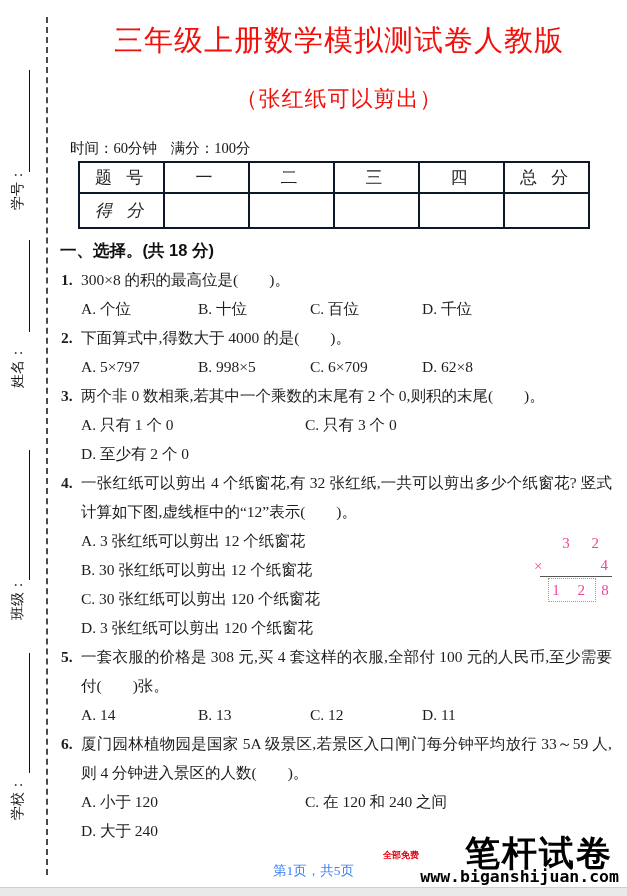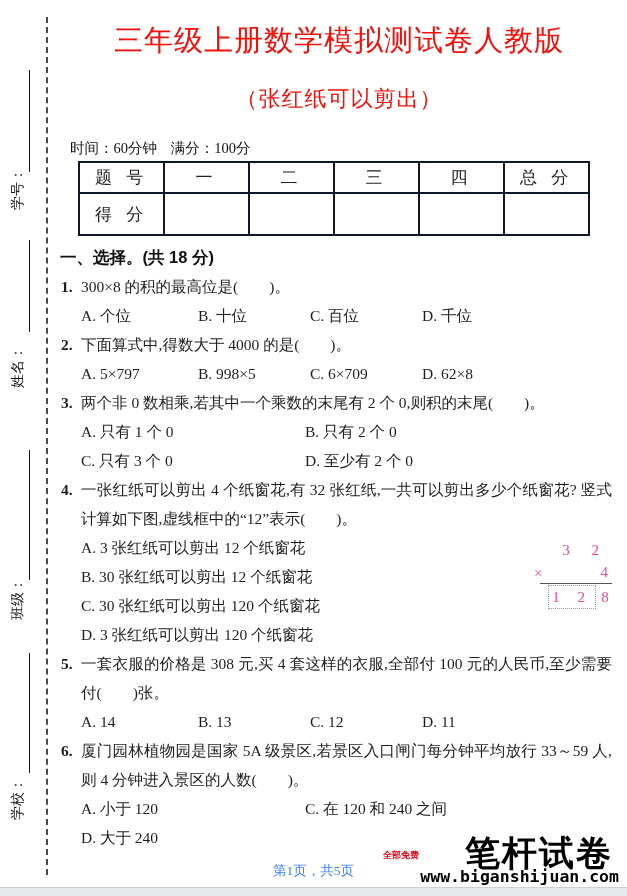--- a/index.html
+++ b/index.html
@@ -43,21 +43,21 @@
   .meta-line .meta-part { margin-left:10px; }
 
   table.score-table {
     border-collapse:collapse; margin:3px auto 0 18px; width:512px;
     table-layout:fixed;
   }
   table.score-table td {
     border:2px solid #0f172a; text-align:center; font-size:17px;
     height:31px; letter-spacing:5px; color:#222;
   }
-  table.score-table tr.score-row td { height:42px; }
+  table.score-table tr.score-row td { height:35px;font-style:italic; }
 
   .section-heading {
     margin-top:7px; font-family:"Liberation Sans","DejaVu Sans",sans-serif;
     font-weight:bold; font-size:16.5px; color:#101010; line-height:29px;
   }
 
   .question { display:flex; line-height:29px; font-size:15.5px; }
   .q-num { flex:none; width:21px; font-weight:bold; padding-left:1px; }
   .q-body { flex:1; position:relative; padding-right:6px; }
   .q-stem { text-align:justify; }
@@ -186,21 +186,20 @@
         </div>
       </div>
     </div>
 
     <div class="question">
       <span class="q-num">3.</span>
       <div class="q-body">
         <div class="q-stem">两个非 0 数相乘,若其中一个乘数的末尾有 2 个 0,则积的末尾(　　)。</div>
         <div class="q-options grid2">
           <span class="opt">A. 只有 1 个 0</span>
-          <span class="opt">B. 只有 2 个 0</span>
           <span class="opt">C. 只有 3 个 0</span>
           <span class="opt">D. 至少有 2 个 0</span>
         </div>
       </div>
     </div>
 
     <div class="question">
       <span class="q-num">4.</span>
       <div class="q-body">
         <div class="q-stem">一张红纸可以剪出 4 个纸窗花,有 32 张红纸,一共可以剪出多少个纸窗花? 竖式计算如下图,虚线框中的“12”表示(　　)。</div>

